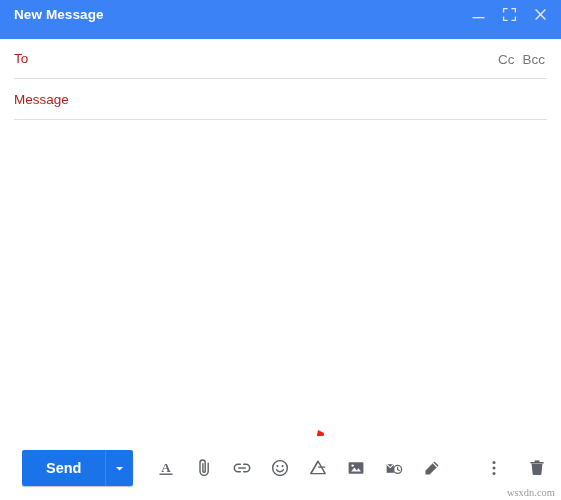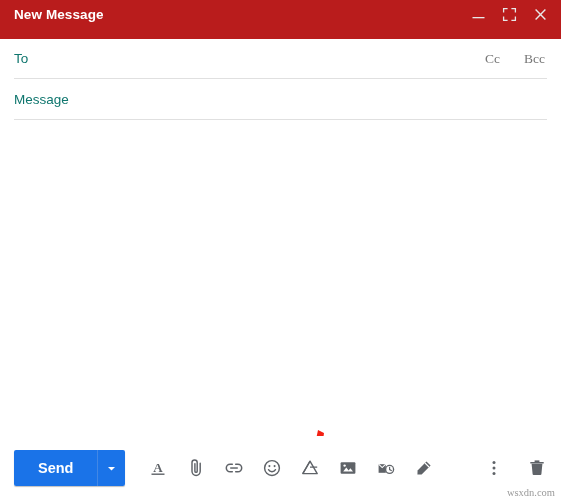--- a/index.html
+++ b/index.html
@@ -16,21 +16,21 @@
   .compose-window {
     position: relative;
     width: 561px;
     height: 500px;
     background: #ffffff;
     box-sizing: border-box;
   }
   
   .titlebar {
     height: 39px;
-    background: #b91c1c;
+    background: #3b82f6;
     display: flex;
     align-items: center;
     padding: 0 12px 10px 14px;
     box-sizing: border-box;
   }
   .titlebar-title {
     color: #ffffff;
     font-size: 13.5px;
     font-weight: bold;
     letter-spacing: 0.1px;
@@ -51,31 +51,30 @@
   
   .field-row {
     position: relative;
     height: 39px;
     margin: 0 14px;
     border-bottom: 1px solid #e0e0e0;
     display: flex;
     align-items: center;
   }
   .field-label {
-    color: #0f766e;
+    color: #b91c1c;
     font-size: 13.5px;
   }
   .cc-bcc {
     position: absolute;
     right: 2px;
     top: 50%;
     transform: translateY(-50%);
     display: flex;
-    gap: 24px;
-    font-family: Liberation Serif, serif;
+    gap: 8px;
   }
   .cc-bcc span {
     color: #777777;
     font-size: 13.5px;
     cursor: pointer;
   }
   .subject-row {
     height: 40px;
   }
   
@@ -88,21 +87,21 @@
   
   .arrow {
     position: absolute;
     left: 258px;
     top: 310px;
     pointer-events: none;
   }
   
   .toolbar {
     position: absolute;
-    left: 0;
+    left: 8px;
     right: 0;
     bottom: 0;
     height: 64px;
     display: flex;
     align-items: center;
     padding: 0 14px;
     box-sizing: border-box;
     background: #ffffff;
   }
   .send-group {

